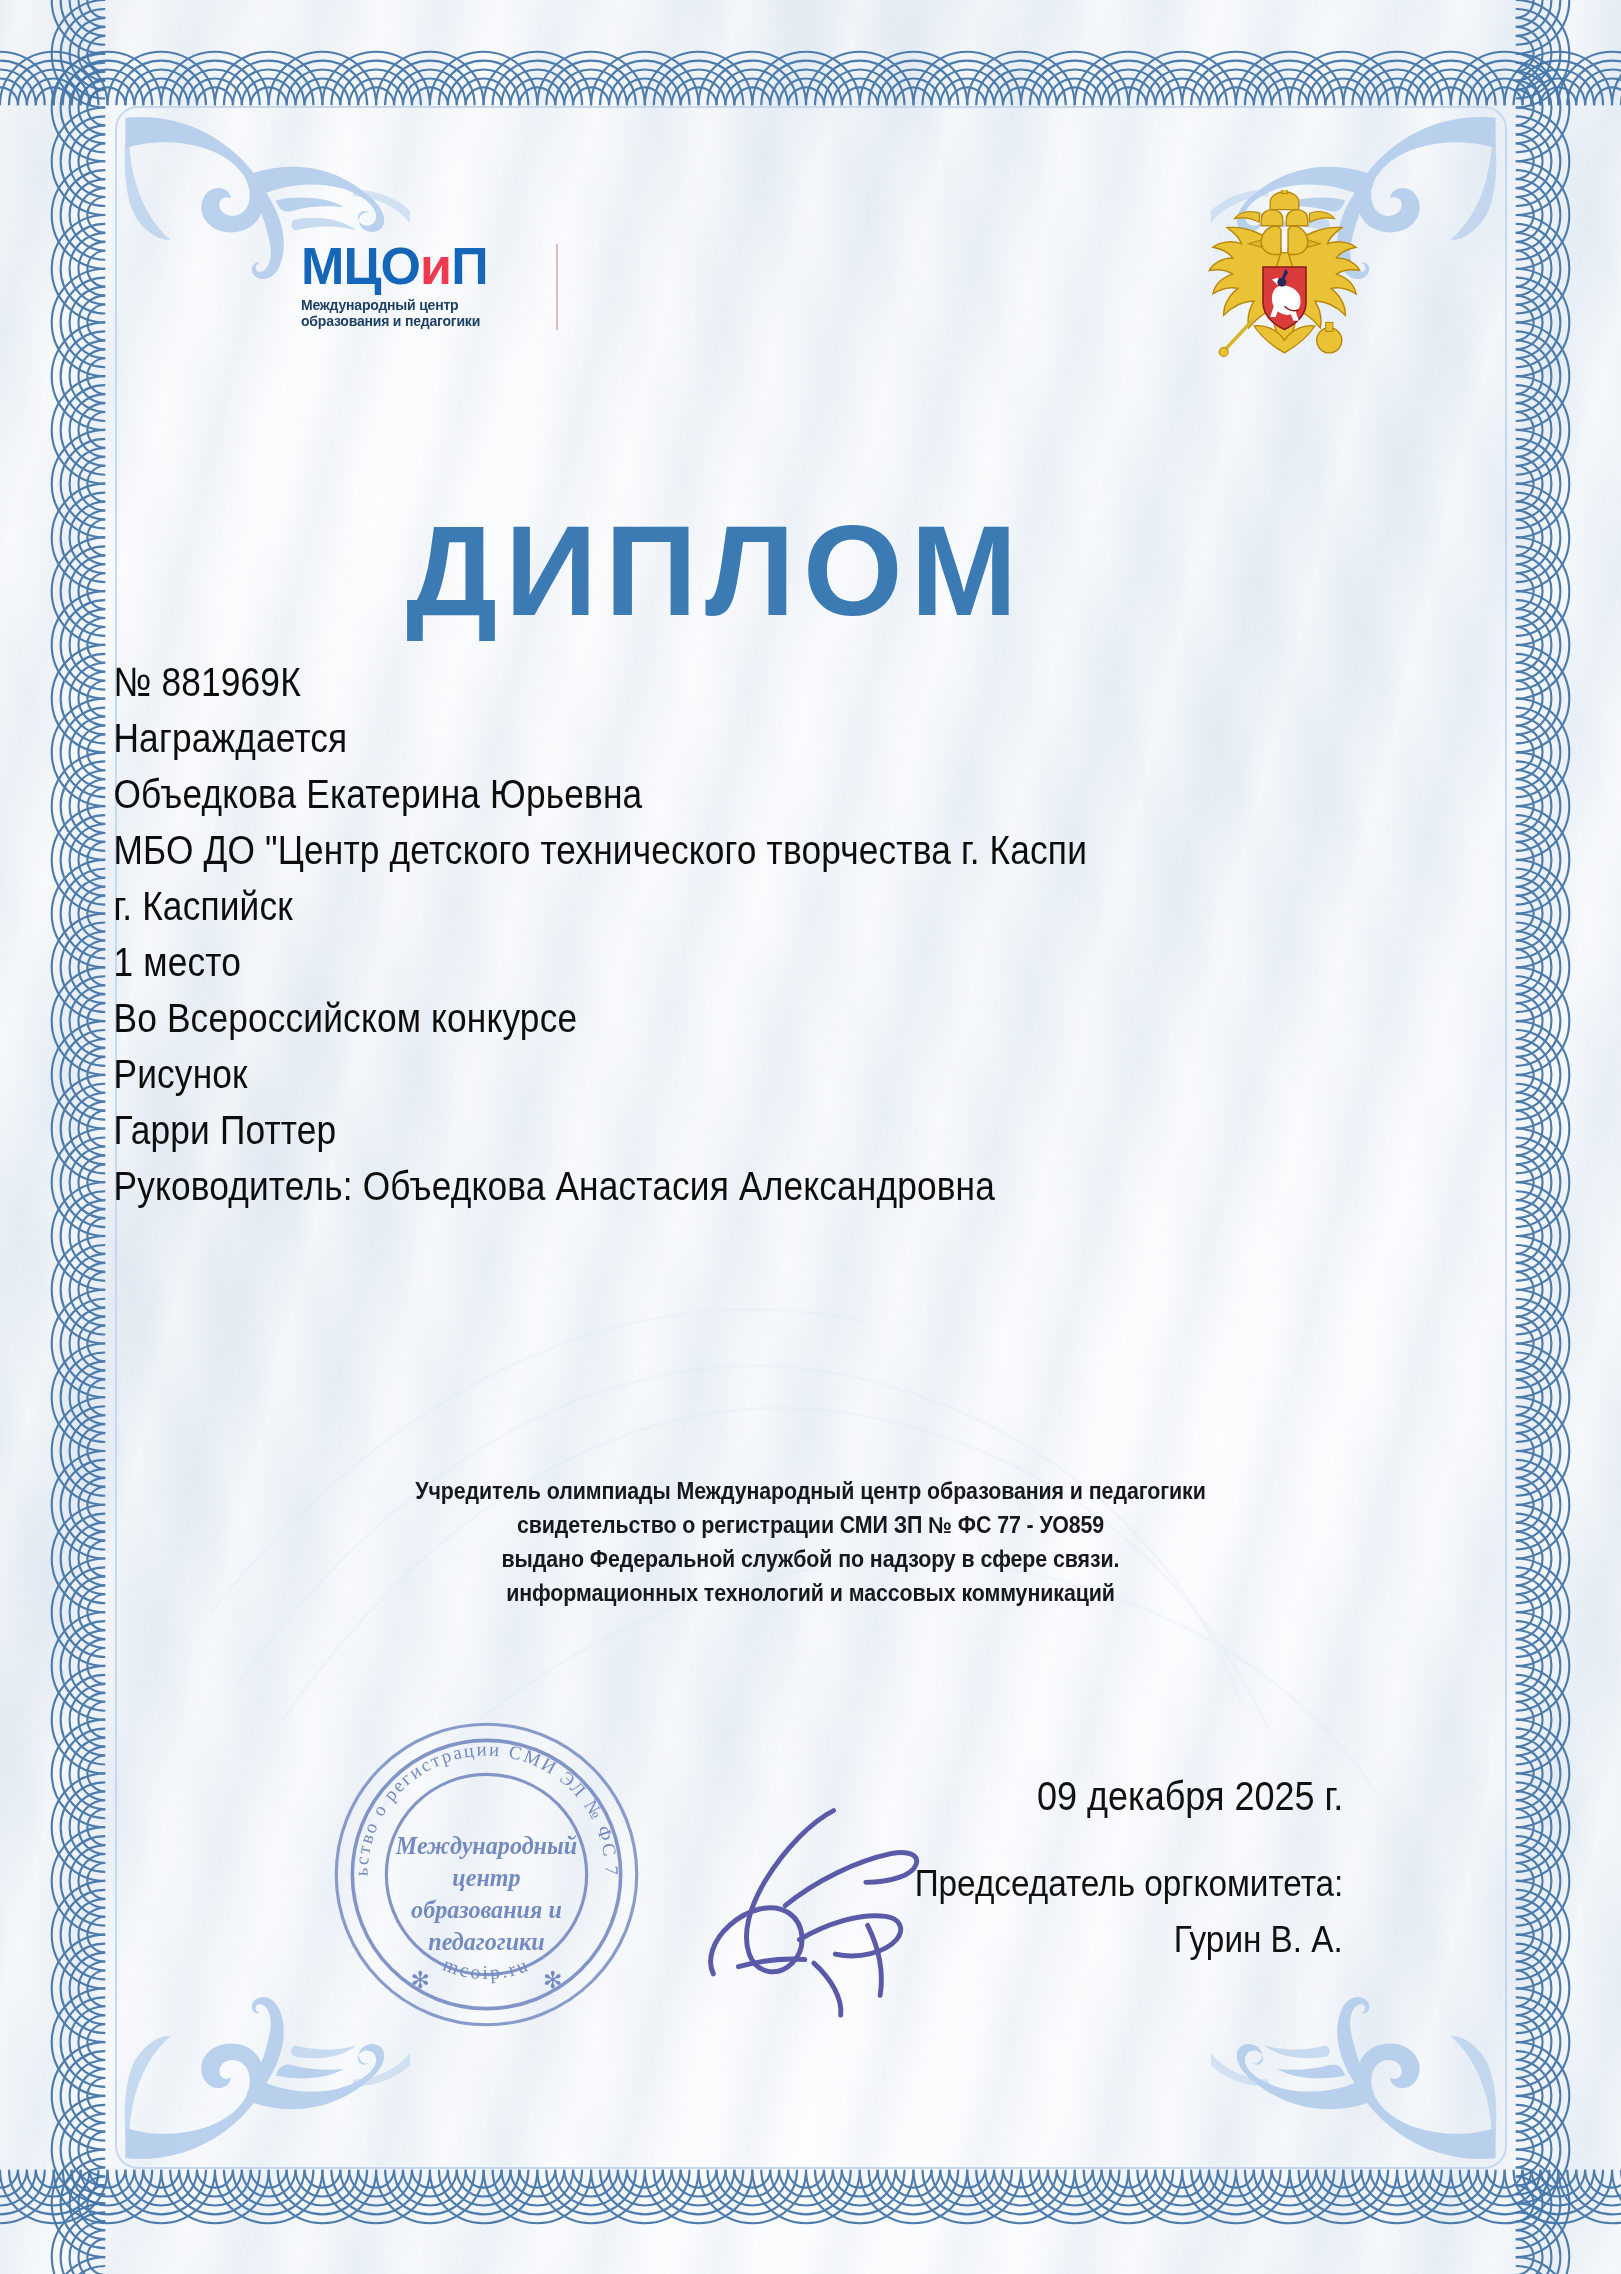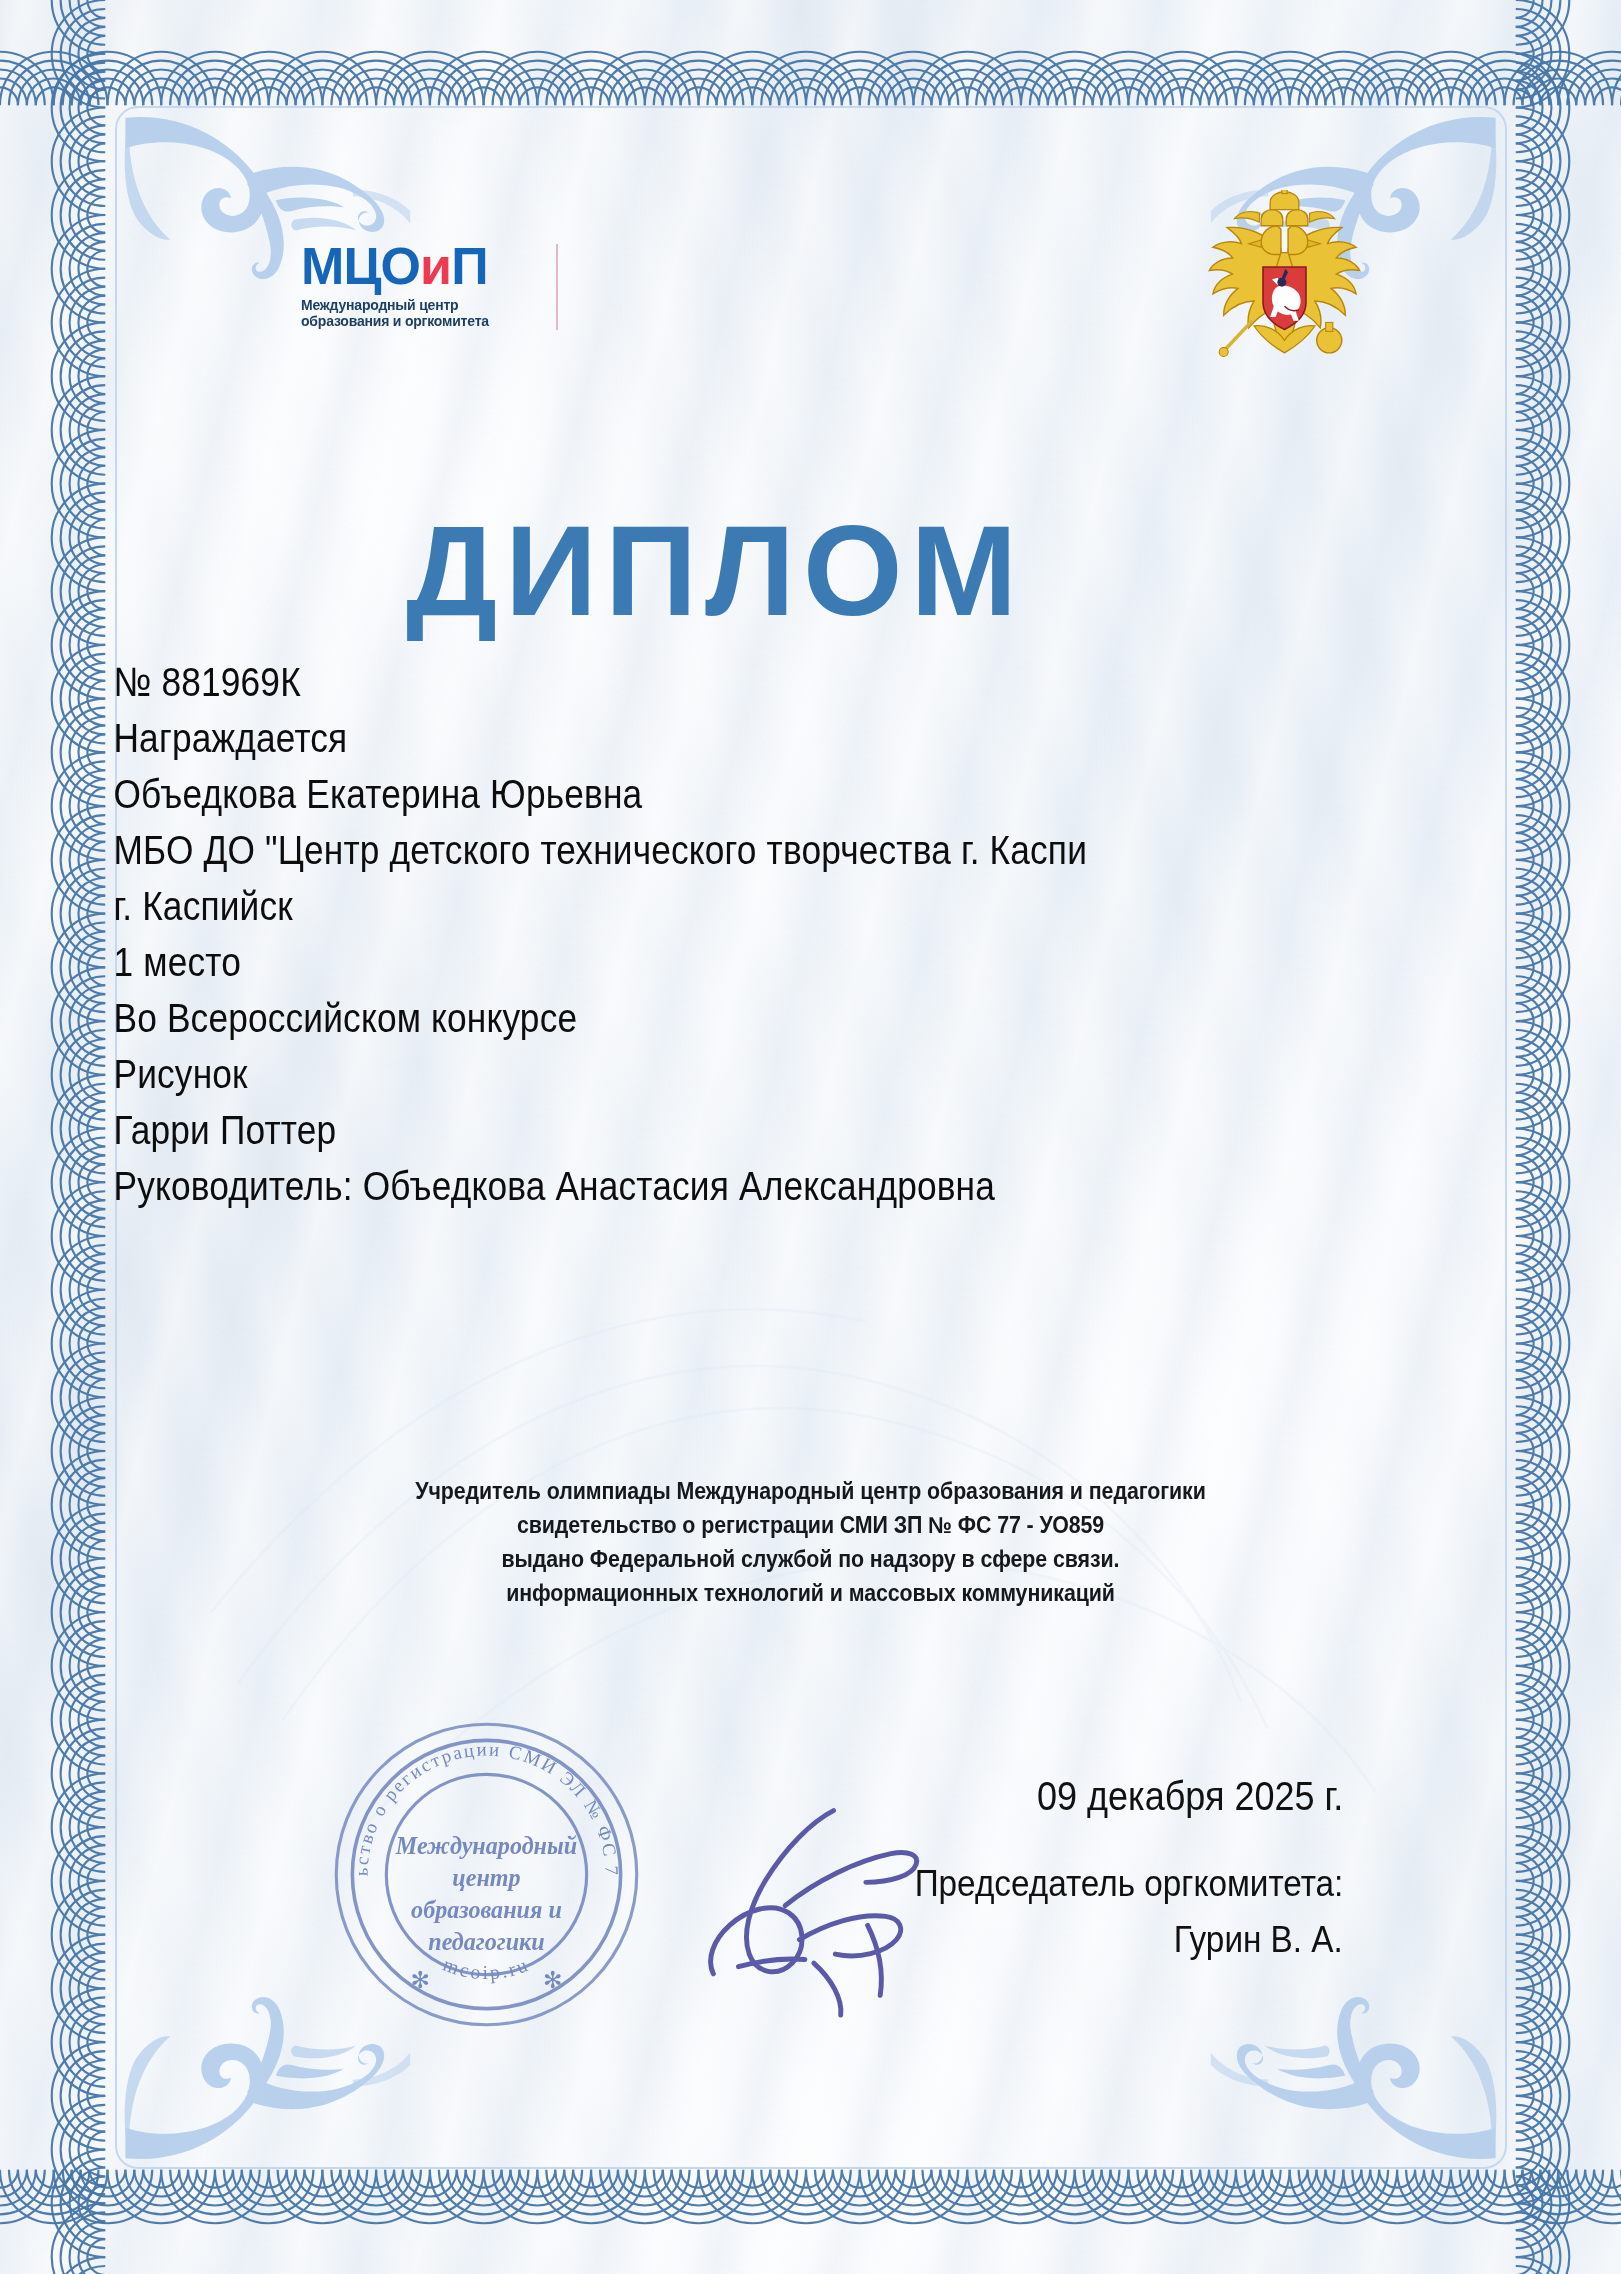--- a/index.html
+++ b/index.html
@@ -358,21 +358,21 @@
       <path d="M200,860 C420,620 700,520 960,580 C1120,618 1250,700 1330,820"></path>
     </g>
   </svg>
 
   <div id="header">
 
     <div id="logo-block">
       <div id="logo-word"><span>МЦ</span><span>О</span><span class="red">и</span><span>П</span></div>
       <div id="logo-sub">
         <div>Международный центр</div>
-        <div>образования и оргкомитета</div>
+        <div>образования и педагогики</div>
       </div>
     </div>
 
     <div id="logo-rule"></div>
 
 
     <svg id="emblem" viewBox="0 0 200 190">
       <g>
 
         <path d="M96,66 C80,50 58,40 36,42 C44,48 50,54 52,60 C40,56 28,58 20,64 C30,66 38,70 42,76 C30,76 20,82 16,90 C26,88 36,90 42,94 C30,98 22,106 20,116 C30,110 40,108 48,110 C38,118 32,128 32,140 C42,130 54,124 66,124 C60,134 58,144 60,154 C70,142 82,134 94,132 Z" fill="#eac235" stroke="#b8860b" stroke-width="1.6"></path>

